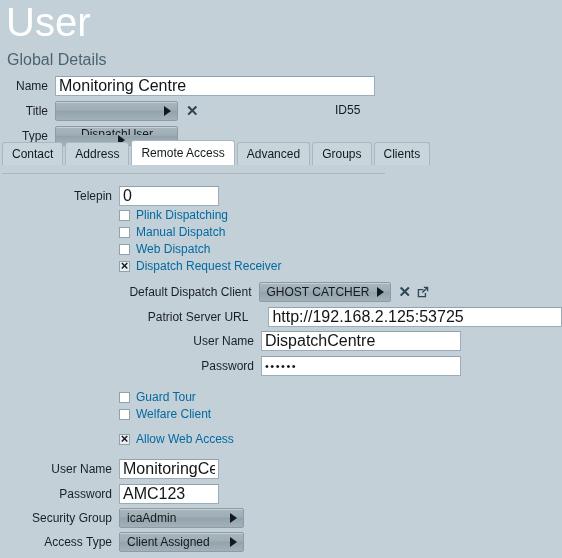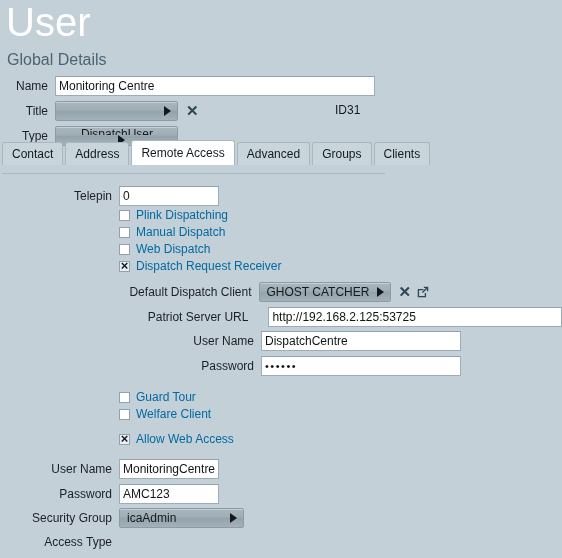--- a/index.html
+++ b/index.html
@@ -54,21 +54,21 @@
   }
 
   
   .txt {
     background: #ffffff;
     border: 1px solid #9badb8;
     border-top-color: #8fa2ae;
     height: 18px;
     line-height: 18px;
     font-family: "Liberation Sans", sans-serif;
-    font-size: 12px;
+    font-size: 16px;
     color: #111519;
     padding: 0 3px;
     box-sizing: content-box;
     outline: none;
   }
   .txt.pw {
     letter-spacing: 1.5px;
     font-size: 11px;
   }
 
@@ -220,21 +220,21 @@
   <div class="fld-label" style="width:48px;">Title</div>
   <div class="combo" style="width:123px; margin-left:7px;">
     <span class="cval"></span>
     <span class="arrow"></span>
   </div>
   <span class="xbtn" style="margin-left:8px;">✕</span>
 </div>
 
 <div class="idbox" style="left:335px; top:103px;">
   <span>ID</span>
-  <span>31</span>
+  <span>55</span>
 </div>
 
 <div class="row" style="left:0px; top:125px; width:210px; height:22px;">
   <div class="fld-label" style="width:48px;">Type</div>
   <div class="combo" style="width:123px; margin-left:7px;flex-direction:column;">
     <span class="cval">DispatchUser</span>
     <span class="arrow"></span>
   </div>
 </div>
 
@@ -331,13 +331,17 @@
 <div class="row" style="left:0px; top:507px; width:260px; height:22px;">
   <div class="fld-label" style="width:112px;">Security Group</div>
   <div class="combo" style="width:125px; margin-left:7px;justify-content:space-between;">
     <span class="cval">icaAdmin</span>
     <span class="arrow"></span>
   </div>
 </div>
 
 <div class="row" style="left:0px; top:531px; width:260px; height:22px;">
   <div class="fld-label" style="width:112px;">Access Type</div>
+  <div class="combo" style="width:125px; margin-left:7px;">
+    <span class="cval">Client Assigned</span>
+    <span class="arrow"></span>
+  </div>
 </div>
 
 </body></html>

